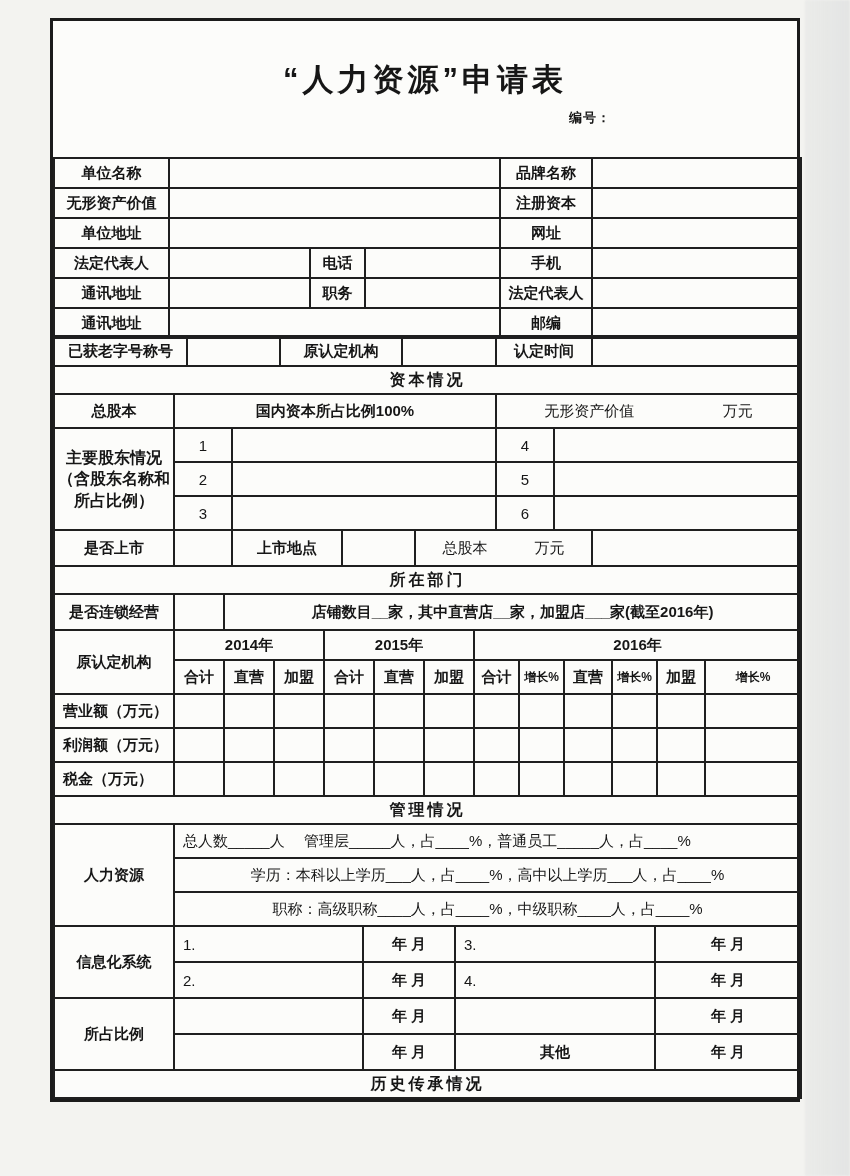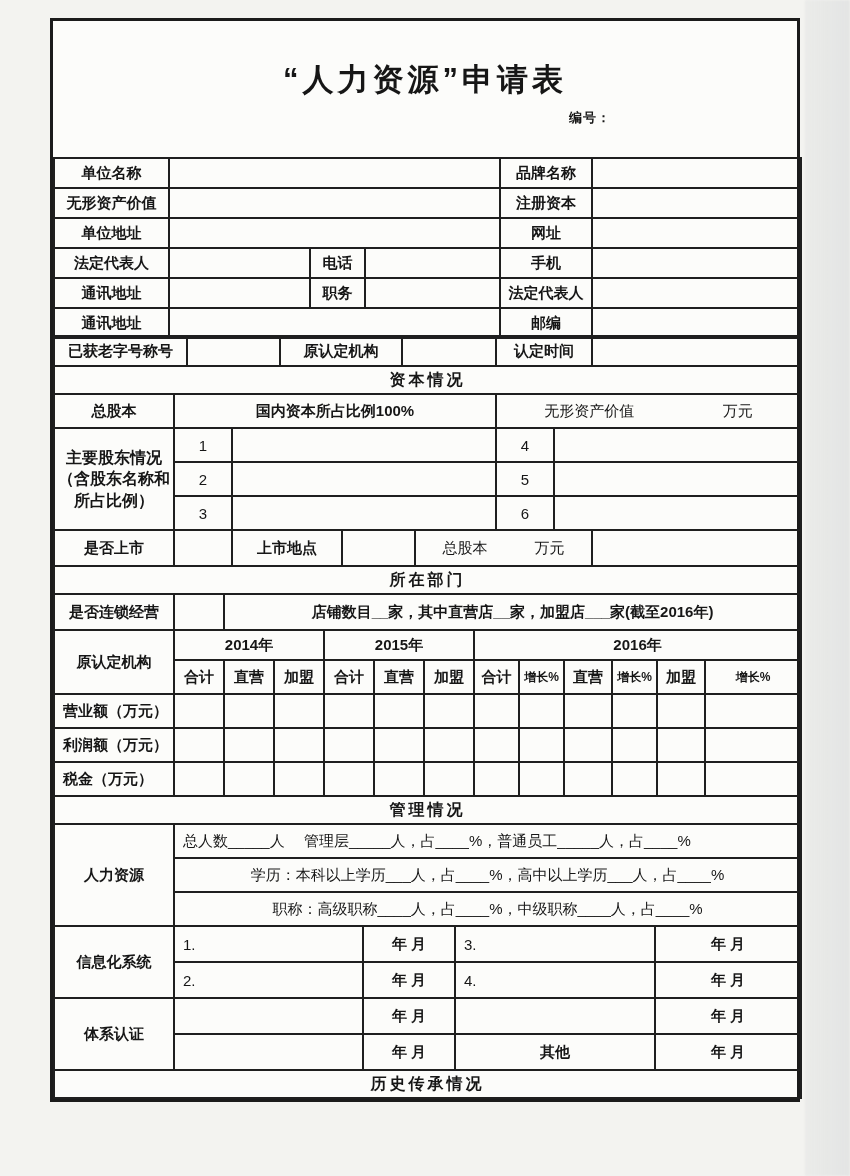--- a/index.html
+++ b/index.html
@@ -373,21 +373,21 @@
       <td class="left">3.</td>
       <td class="lbl">年 月</td>
     </tr>
     <tr class="h32">
       <td class="left">2.</td>
       <td class="lbl">年 月</td>
       <td class="left">4.</td>
       <td class="lbl">年 月</td>
     </tr>
     <tr class="h32">
-      <td class="lbl" rowspan="2">体系认证</td>
+      <td class="lbl" rowspan="2">所占比例</td>
       <td></td>
       <td class="lbl">年 月</td>
       <td></td>
       <td class="lbl">年 月</td>
     </tr>
     <tr class="h32">
       <td></td>
       <td class="lbl">年 月</td>
       <td class="lbl">其他</td>
       <td class="lbl">年 月</td>

